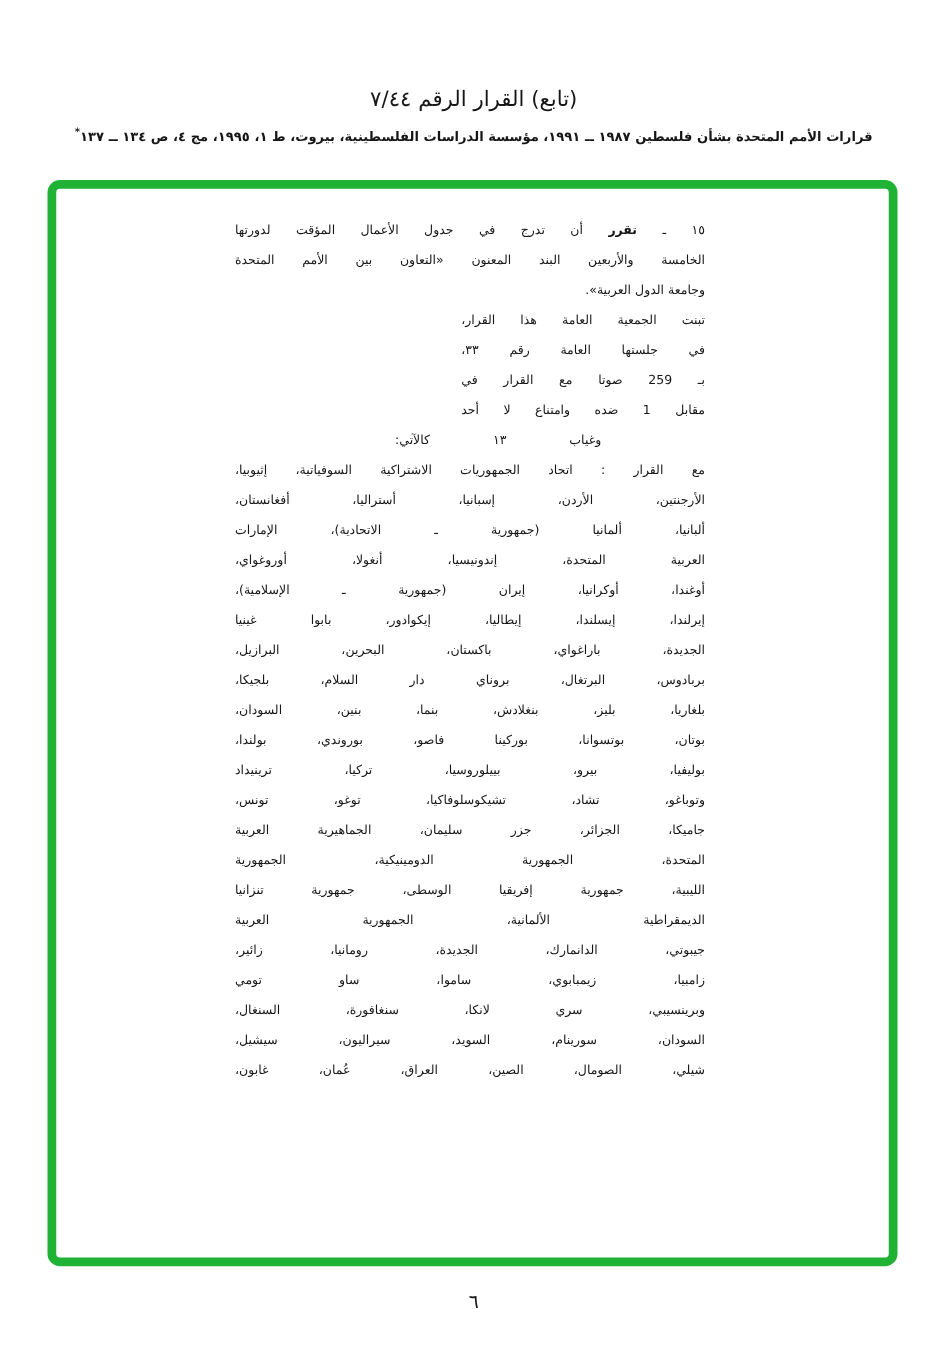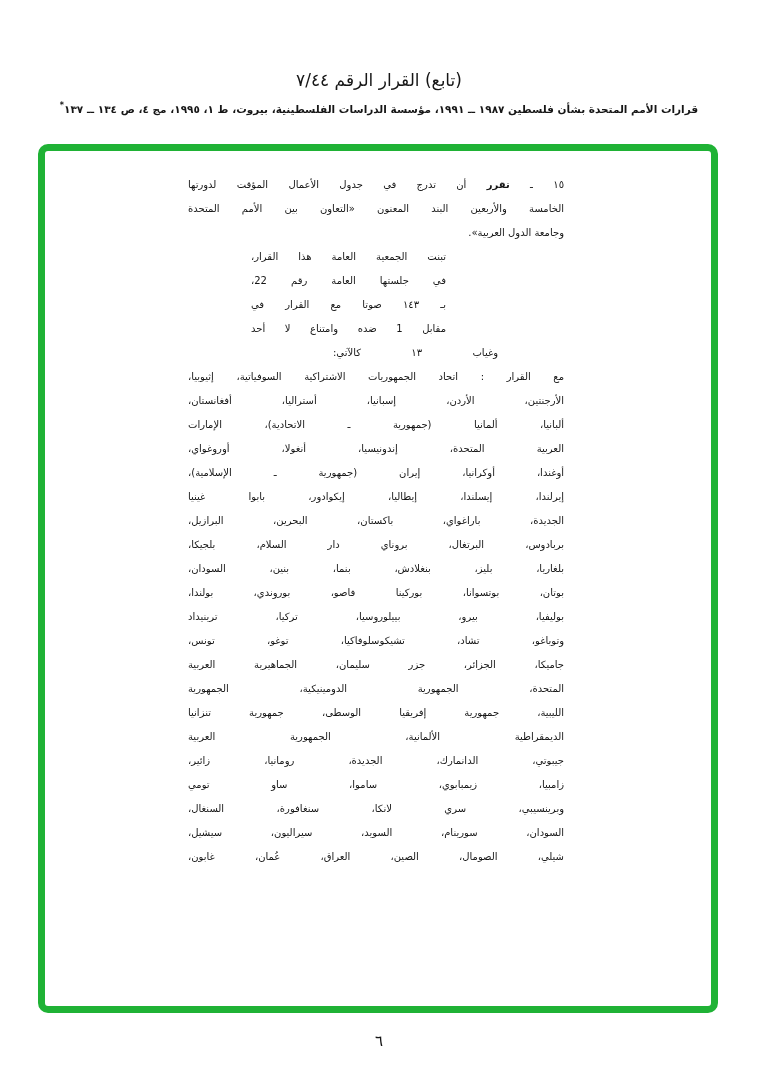--- a/index.html
+++ b/index.html
@@ -31,22 +31,22 @@
   
   .col{
     position:absolute;top:22px;right:147px;width:376px;
     direction:rtl;font-size:10px;line-height:24px;
     color:#161616;
   }
   .ln{text-align:justify;text-align-last:justify;}
   .ln-start{text-align:right;}
   .bold{font-weight:bold;}
   
-  .adopt .ln{width:195px;margin-right:118px;}
-  .adopt .ln:last-child{width:165px;margin-right:66px;}
+  .adopt .ln{width:195px;}
+  .adopt .ln:last-child{width:165px;margin-right:83px;}
   
   .page-num{
     position:absolute;top:1032px;left:0;right:0;
     text-align:center;font-size:15px;
   }
 </style>
 </head>
 <body style="color: rgb(22, 22, 22); background: rgb(255, 255, 255);">
 
 <div class="hdr-title">(تابع) القرار الرقم ٧/٤٤</div>
@@ -58,22 +58,22 @@
   <div class="col">
 
     <div>
       <div class="ln"><span>١٥ ـ</span> <span class="bold">تقرر</span> <span>أن تدرج في جدول الأعمال المؤقت لدورتها</span></div>
       <div class="ln">الخامسة والأربعين البند المعنون «التعاون بين الأمم المتحدة</div>
       <div class="ln-start">وجامعة الدول العربية».</div>
     </div>
 
     <div class="adopt">
       <div class="ln">تبنت الجمعية العامة هذا القرار،</div>
-      <div class="ln">في جلستها العامة رقم 22،</div>
-      <div class="ln">بـ ١٤٣ صوتا مع القرار في</div>
+      <div class="ln">في جلستها العامة رقم ٣٣،</div>
+      <div class="ln">بـ 259 صوتا مع القرار في</div>
       <div class="ln">مقابل 1 ضده وامتناع لا أحد</div>
       <div class="ln">وغياب ١٣ كالآتي:</div>
     </div>
 
     <div>
       <div class="ln"><span>مع القرار :</span> <span>اتحاد الجمهوريات الاشتراكية السوفياتية، إثيوبيا،</span></div>
       <div class="ln">الأرجنتين، الأردن، إسبانيا، أستراليا، أفغانستان،</div>
       <div class="ln">ألبانيا، ألمانيا (جمهورية ـ الاتحادية)، الإمارات</div>
       <div class="ln">العربية المتحدة، إندونيسيا، أنغولا، أوروغواي،</div>
       <div class="ln">أوغندا، أوكرانيا، إيران (جمهورية ـ الإسلامية)،</div>

